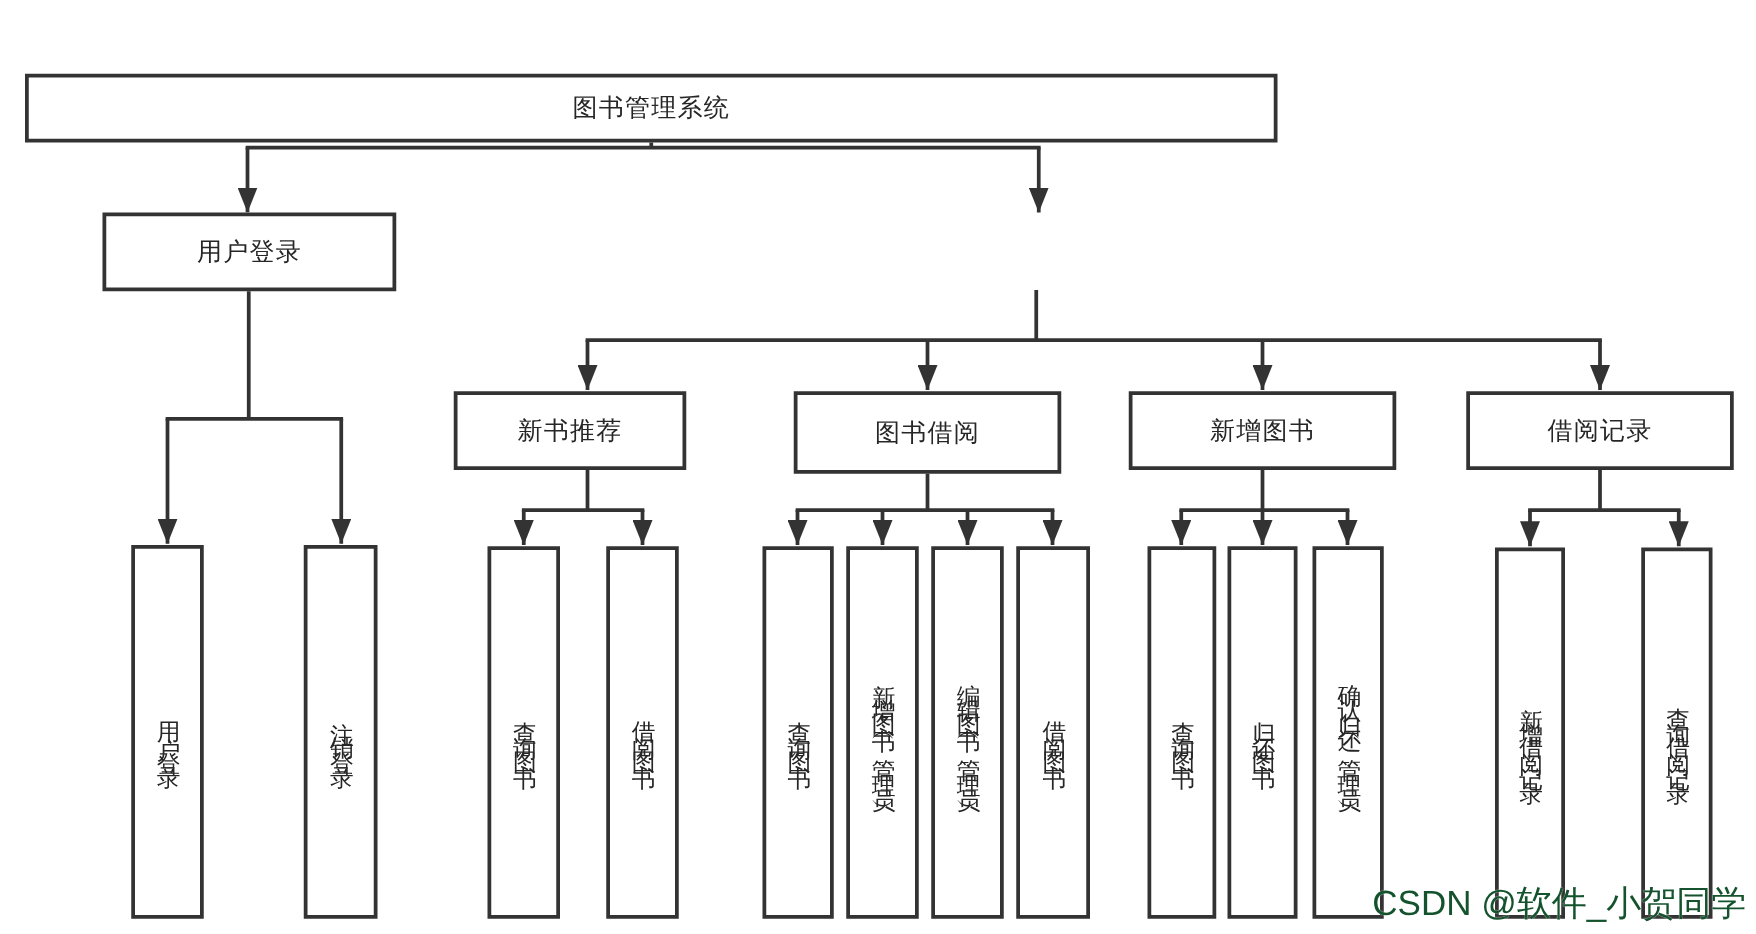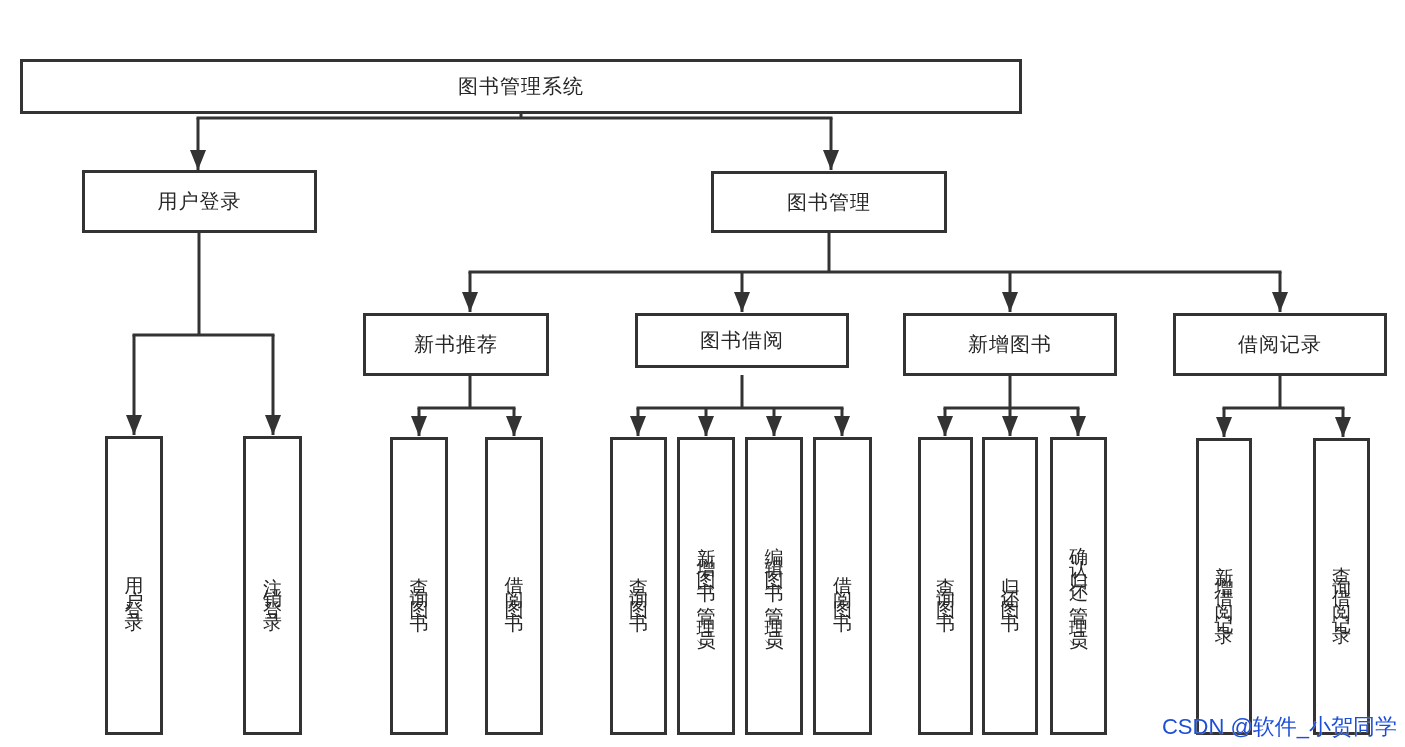--- a/index.html
+++ b/index.html
@@ -37,22 +37,22 @@
     text-orientation: mixed;
     font-size: 19px;
     line-height: 1.15;
     letter-spacing: 12px;
     white-space: nowrap;
   }
   .watermark {
     position: absolute;
     right: 8px;
     bottom: 5px;
-    font-size: 22px;
-    color: #1d4ed8;
+    font-size: 28px;
+    color: #14532d;
     text-shadow: 0 0 1px #ffffff;
     white-space: nowrap;
     z-index: 5;
   }
 </style>
 </head>
 <body>
 
 <div class="stage">
 
@@ -106,28 +106,25 @@
     </g>
   </svg>
 
   <div class="box h" style="left:20px; top:13px; width:1002px; height:55px;margin-top:46px;">
     <span class="lbl">图书管理系统</span>
   </div>
 
   <div class="box h" style="left:82px; top:170px; width:235px; height:63px;">
     <span class="lbl">用户登录</span>
   </div>
-  <div class="box h" style="left:711px; top:171px; width:236px; height:62px;">
-    <span class="lbl">图书管理</span>
-  </div>
 
   <div class="box h" style="left:363px; top:313px; width:186px; height:63px;">
     <span class="lbl">新书推荐</span>
   </div>
-  <div class="box h" style="left:635px; top:313px; width:214px; height:55px;">
+  <div class="box h" style="left:635px; top:313px; width:214px; height:66px;">
     <span class="lbl">图书借阅</span>
   </div>
   <div class="box h" style="left:903px; top:313px; width:214px; height:63px;">
     <span class="lbl">新增图书</span>
   </div>
   <div class="box h" style="left:1173px; top:313px; width:214px; height:63px;">
     <span class="lbl">借阅记录</span>
   </div>
 
   <div class="box v" style="left:105px; top:436px; width:58px; height:299px;">

